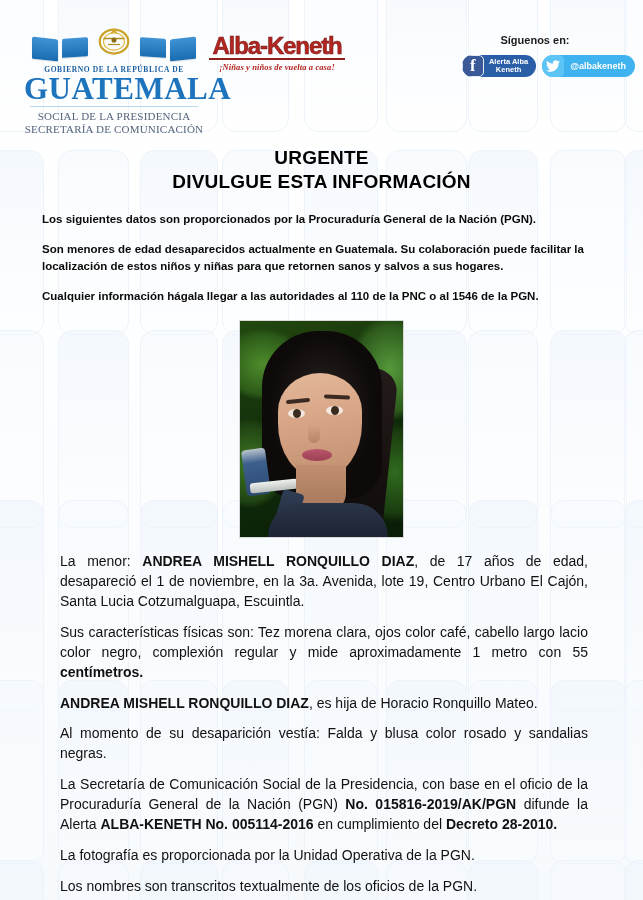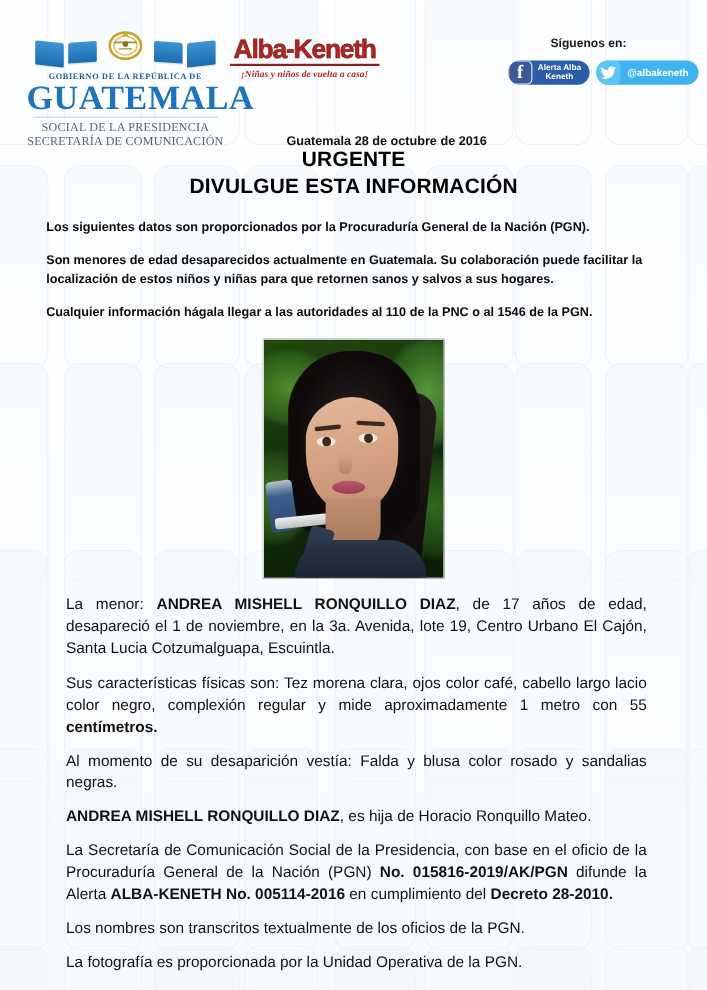--- a/index.html
+++ b/index.html
@@ -228,21 +228,21 @@
     font-weight: bold;
     color: #101010;
     margin-top: -12px;
     padding-left: 60px;
   }
   .urgente {
     text-align: center;
     font-size: 19px;
     font-weight: bold;
     color: #000;
-    margin-top: 0;
+    margin-top: 12px;
     letter-spacing: 0.2px;
   }
   .divulgue {
     text-align: center;
     font-size: 19px;
     font-weight: bold;
     color: #000;
     margin-top: 2px;
     letter-spacing: 0.2px;
   }
@@ -511,21 +511,20 @@
             <svg width="14" height="12" viewBox="0 0 24 20">
               <path fill="#ffffff" d="M24 2.6c-.9.4-1.8.7-2.8.8 1-.6 1.8-1.5 2.1-2.7-.9.6-2 1-3.1 1.2C19.3.9 18 .3 16.6.3c-2.7 0-4.9 2.2-4.9 4.9 0 .4 0 .8.1 1.1C7.7 6.1 4.1 4.2 1.7 1.2c-.4.7-.7 1.5-.7 2.5 0 1.7.9 3.2 2.2 4.1-.8 0-1.6-.2-2.2-.6v.1c0 2.4 1.7 4.4 3.9 4.8-.4.1-.8.2-1.3.2-.3 0-.6 0-.9-.1.6 2 2.4 3.4 4.6 3.4-1.7 1.3-3.8 2.1-6.1 2.1-.4 0-.8 0-1.2-.1 2.2 1.4 4.8 2.2 7.5 2.2 9.1 0 14-7.5 14-14v-.6c1-.7 1.8-1.6 2.5-2.6z"></path>
             </svg>
           </div>
           <div class="label">@albakeneth</div>
         </div>
       </div>
     </div>
   </div>
 
-  <div class="date-line">Guatemala 28 de octubre de 2016</div>
   <div class="urgente">URGENTE</div>
   <div class="divulgue">DIVULGUE ESTA INFORMACIÓN</div>
 
   <div class="intro">
     <p>Los siguientes datos son proporcionados por la Procuraduría General de la Nación (PGN).</p>
     <p>Son menores de edad desaparecidos actualmente en Guatemala. Su colaboración puede facilitar la localización de estos niños y niñas para que retornen sanos y salvos a sus hogares.</p>
     <p>Cualquier información hágala llegar a las autoridades al 110 de la PNC o al 1546 de la PGN.</p>
   </div>
 
   <div class="photo-wrap">
@@ -551,26 +550,26 @@
       <div class="ph-shoulder"></div>
     </div>
   </div>
 
   <div class="body-text">
 
     <p><span>La menor: </span><b>ANDREA MISHELL RONQUILLO DIAZ</b><span>, de 17 años de edad, desapareció el 1 de noviembre, en la 3a. Avenida, lote 19, Centro Urbano El Cajón, Santa Lucia Cotzumalguapa, Escuintla.</span></p>
 
     <p><span>Sus características físicas son: Tez morena clara, ojos color café, cabello largo lacio color negro, complexión regular y mide aproximadamente 1 metro con 55 </span><b>centímetros.</b></p>
 
+    <p><b>ANDREA MISHELL RONQUILLO DIAZ</b><span>, es hija de Horacio Ronquillo Mateo.</span></p>
+
     <p>Al momento de su desaparición vestía: Falda y blusa color rosado y sandalias negras.</p>
 
-    <p><b>ANDREA MISHELL RONQUILLO DIAZ</b><span>, es hija de Horacio Ronquillo Mateo.</span></p>
-
     <p><span>La Secretaría de Comunicación Social de la Presidencia, con base en el oficio de la Procuraduría General de la Nación (PGN) </span><b>No. 015816-2019/AK/PGN</b><span> difunde la Alerta </span><b>ALBA-KENETH No. 005114-2016</b><span> en cumplimiento del </span><b>Decreto 28-2010.</b></p>
 
+    <p>La fotografía es proporcionada por la Unidad Operativa de la PGN.</p>
+
     <p>Los nombres son transcritos textualmente de los oficios de la PGN.</p>
-
-    <p>La fotografía es proporcionada por la Unidad Operativa de la PGN.</p>
   </div>
 
   <div class="website">www.guatemala.gob.gt</div>
 
 </div>
 
 </body></html>

